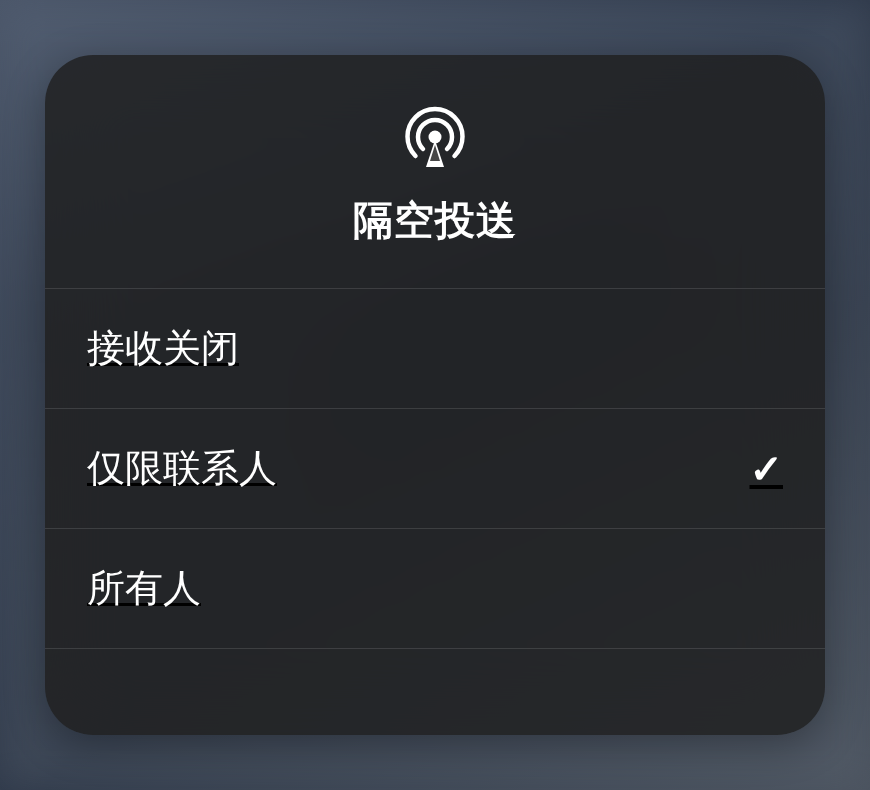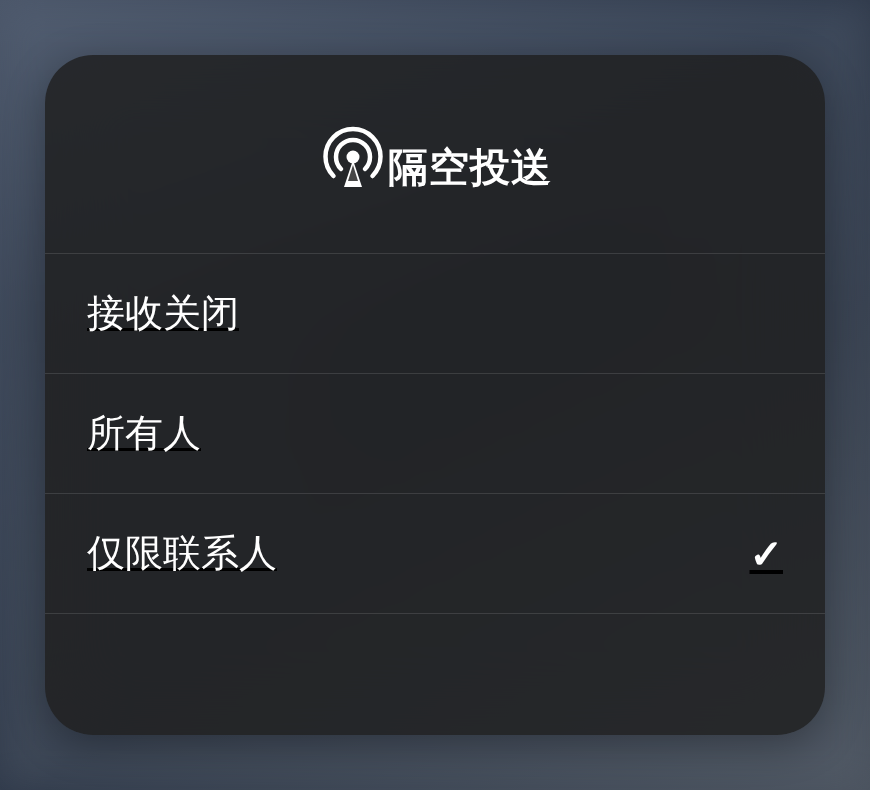--- a/index.html
+++ b/index.html
@@ -41,24 +41,24 @@
       background: rgba(30, 30, 30, 0.82);
       border-radius: 48px;
       overflow: hidden;
       backdrop-filter: blur(40px);
       -webkit-backdrop-filter: blur(40px);
       box-shadow: 0 10px 40px rgba(0, 0, 0, 0.3);
     }
     
     .header {
       display: flex;
-      flex-direction: row;
+      flex-direction: column;
       align-items: center;
       justify-content: center;
-      padding: 66px 0 40px 0;
+      padding: 46px 0 40px 0;
       border-bottom: 1px solid rgba(255, 255, 255, 0.12);
     }
     
     .icon-wrap {
       margin-bottom: 22px;
       display: flex;
       align-items: center;
       justify-content: center;
     }
     
@@ -112,20 +112,20 @@
       </svg>
     </div>
     <div class="title">隔空投送</div>
   </div>
 
   <div class="options">
     <div class="option">
       <span class="option-label">接收关闭</span>
     </div>
     <div class="option">
-      <span class="option-label">所有人</span>
+      <span class="option-label">仅限联系人</span>
+      <span class="checkmark">✓</span>
     </div>
     <div class="option">
-      <span class="option-label">仅限联系人</span>
-      <span class="checkmark">✓</span>
+      <span class="option-label">所有人</span>
     </div>
   </div>
 </div>
 
 </body></html>

